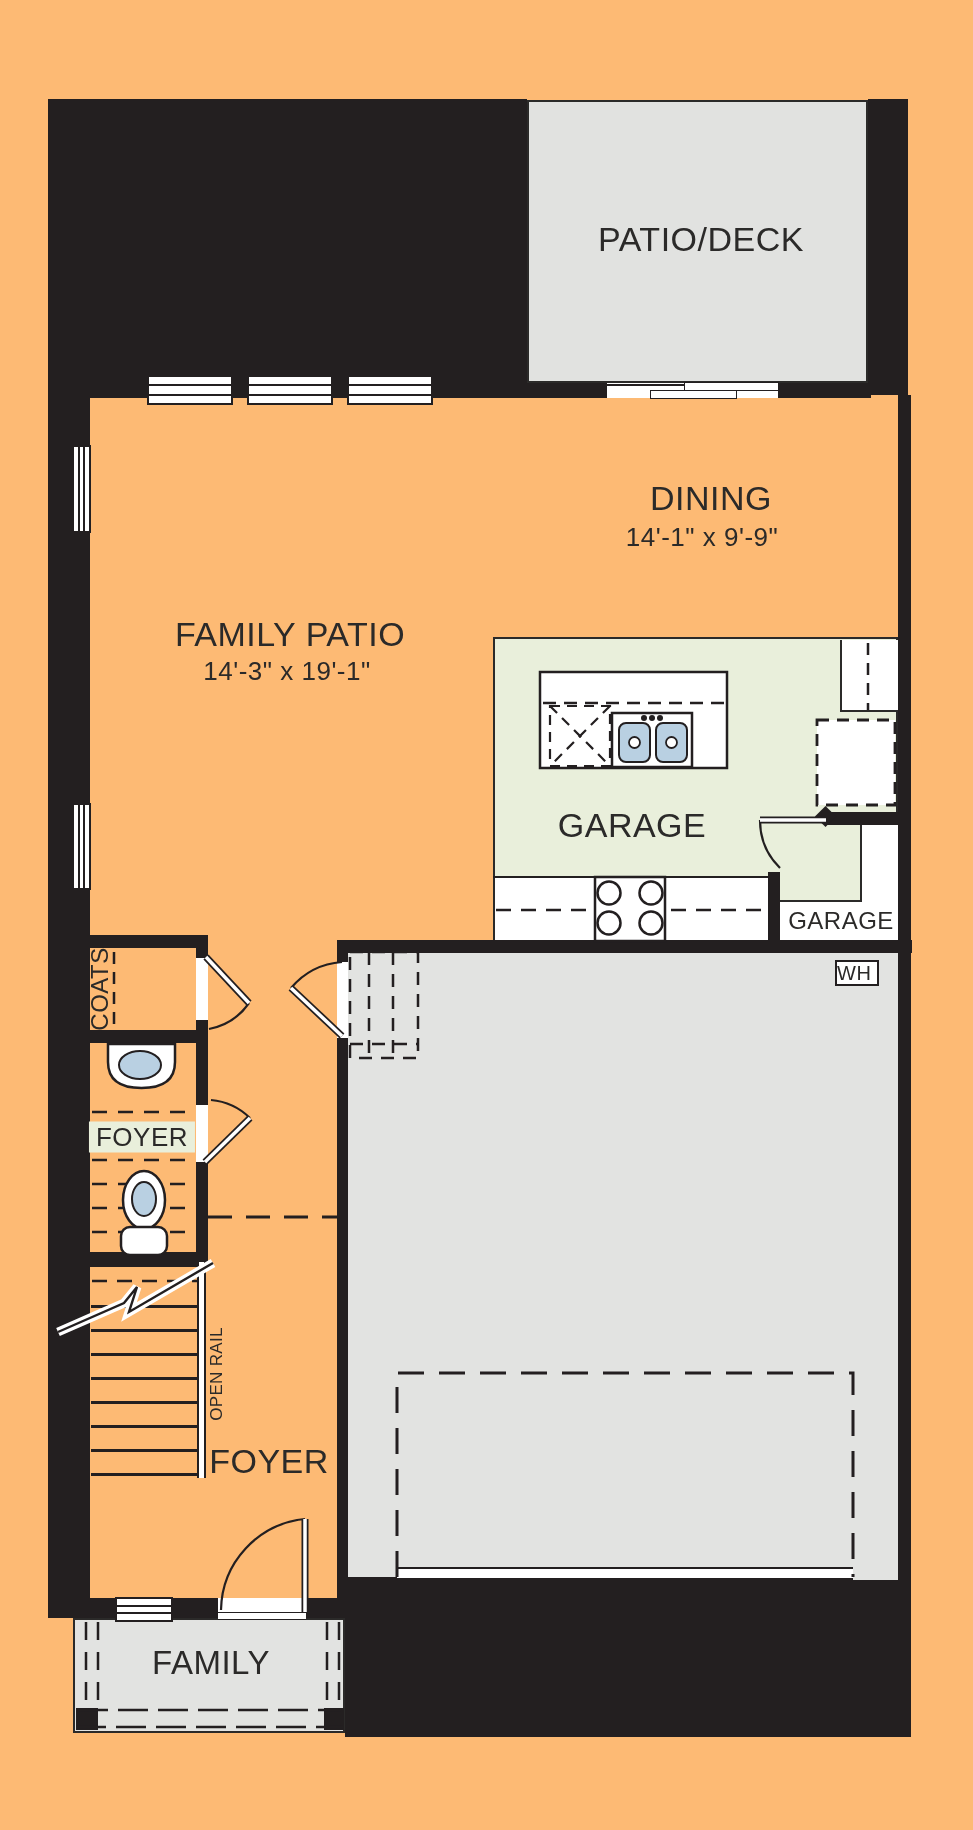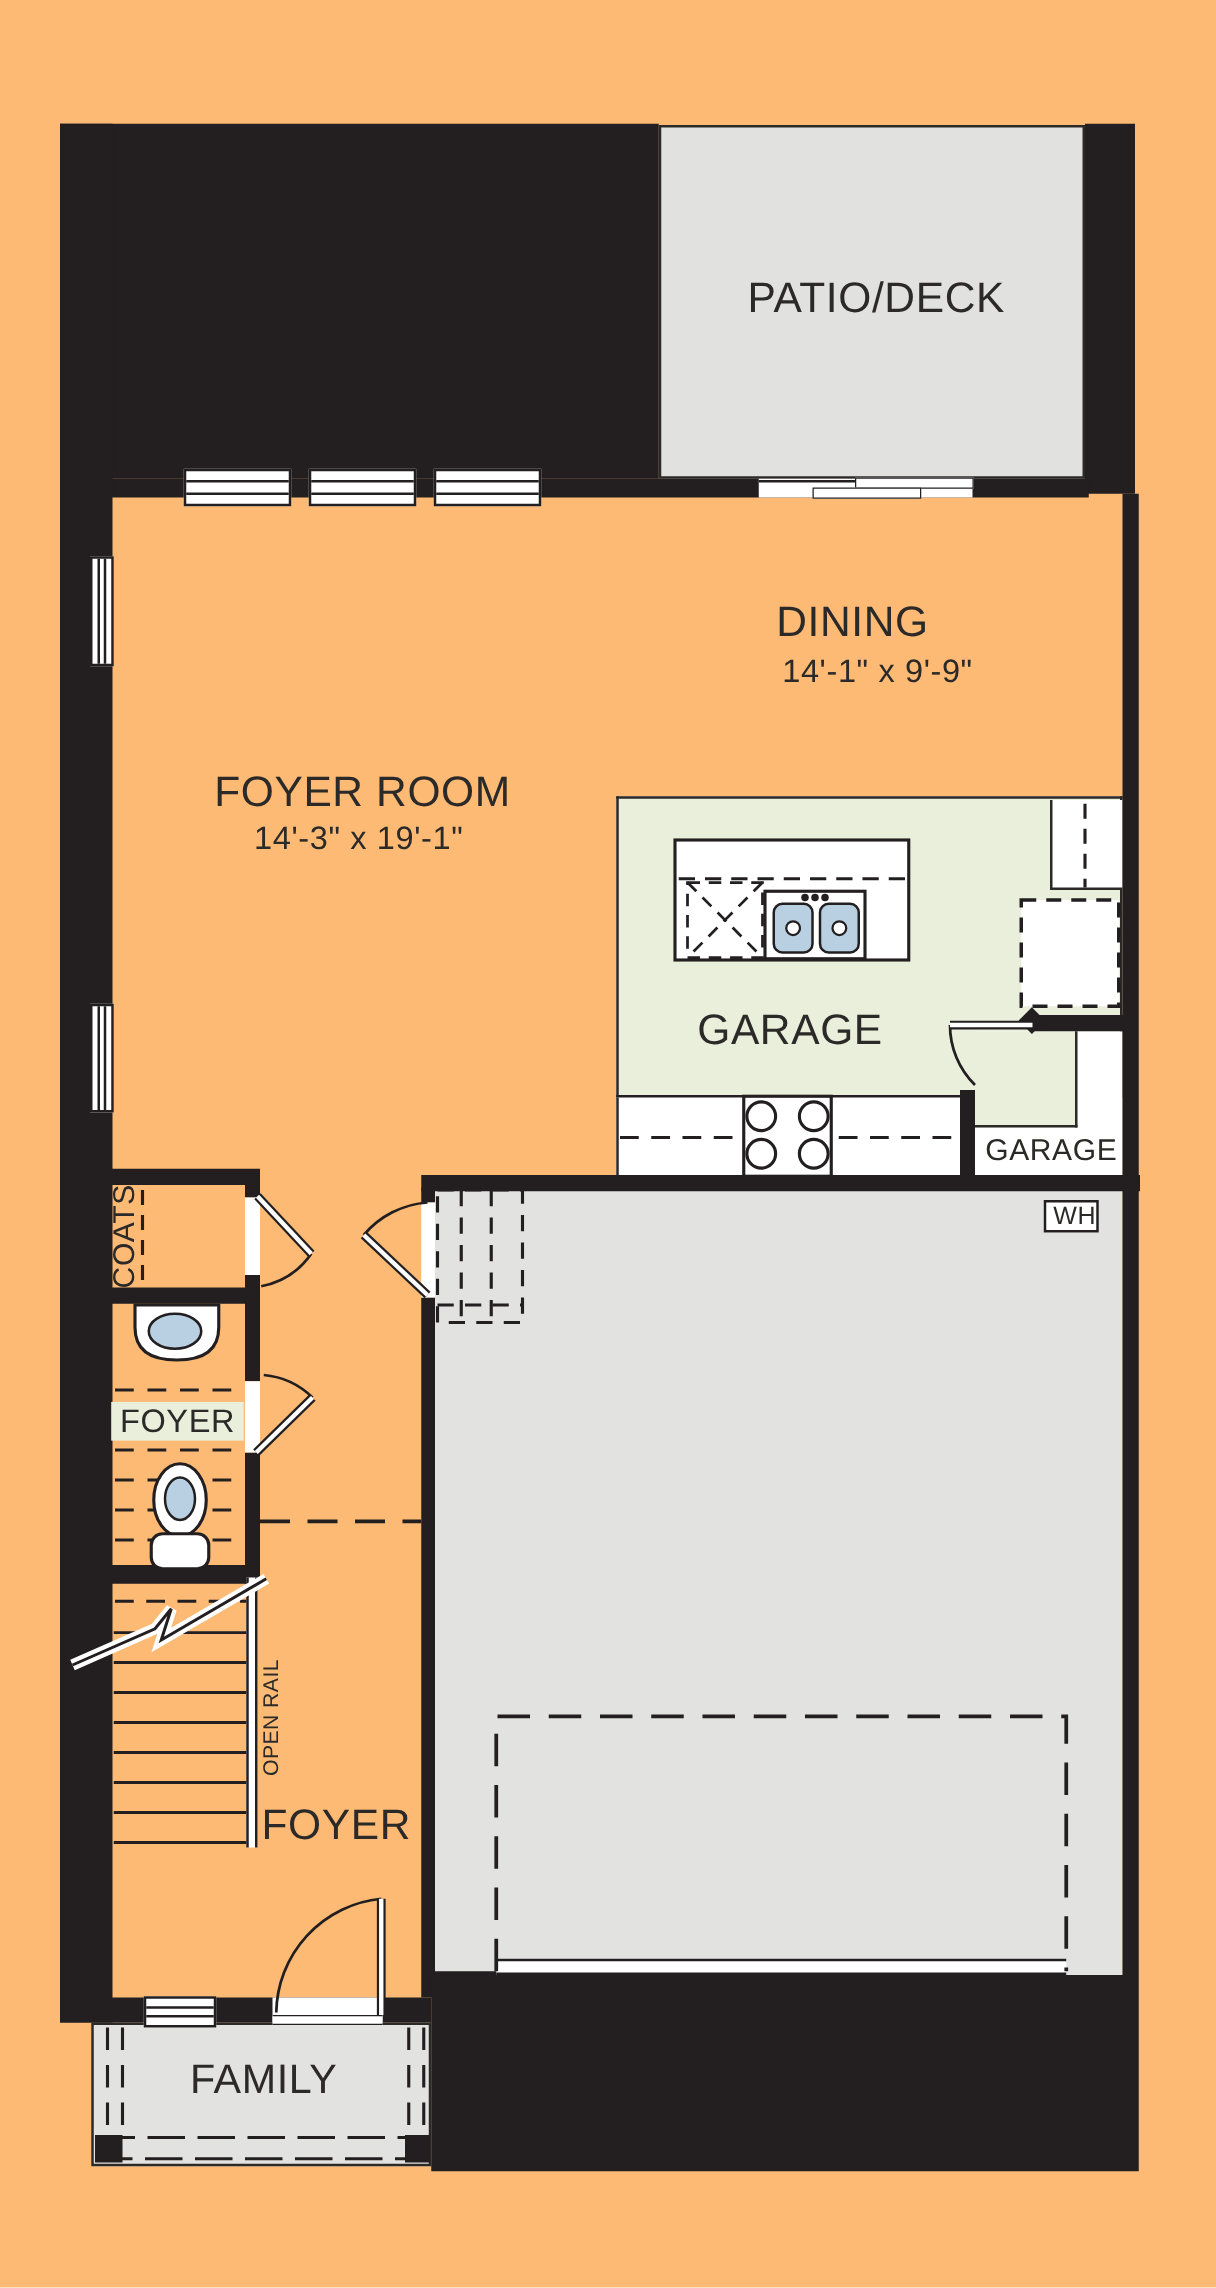--- a/index.html
+++ b/index.html
@@ -46,21 +46,21 @@
   #stair-treads{
     position:absolute;left:91px;top:1305px;width:107px;height:172px;
     background:repeating-linear-gradient(to bottom,var(--wall) 0 2.5px,transparent 2.5px 24px);
   }
   #stair-stringer{
     position:absolute;left:197px;top:1262px;width:9px;height:216px;background:#fff;
     border-left:2.5px solid var(--wall);border-right:2.5px solid var(--wall);box-sizing:border-box;
   }
   #wh-box{
     position:absolute;left:835px;top:960px;width:44px;height:26px;background:#fff;
-    border:2.5px solid var(--wall);box-sizing:border-box;display:flex;align-items:center;justify-content:flex-end;
+    border:2.5px solid var(--wall);box-sizing:border-box;display:flex;align-items:center;justify-content:flex-start;
     font-size:20px;letter-spacing:0.5px;
   }
   #pwdr-label{background:var(--green);padding:0 7px;font-size:26px;}
   svg{position:absolute;left:0;top:0;pointer-events:none;}
 </style>
 </head>
 <body>
 
 <div id="canvas">
 
@@ -218,23 +218,23 @@
         <line x1="206" y1="957" x2="249" y2="1003"></line>
         <line x1="205" y1="1162" x2="250" y2="1118"></line>
         <line x1="342" y1="1036" x2="291" y2="988"></line>
         <line x1="305" y1="1612" x2="305" y2="1519"></line>
         <line x1="826" y1="820" x2="760" y2="820"></line>
       </g>
     </g>
   </svg>
 
   <div class="room-label" style="left:701px;top:239px;">PATIO/DECK</div>
-  <div class="room-label" style="left:682px;top:498px;">DINING</div>
+  <div class="room-label" style="left:711px;top:498px;">DINING</div>
   <div class="dims-label" style="left:702px;top:537px;">14'-1" x 9'-9"</div>
-  <div class="room-label" style="left:290px;top:634px;">FOYER ROOM</div>
+  <div class="room-label" style="left:290px;top:634px;">FAMILY PATIO</div>
   <div class="dims-label" style="left:287px;top:671px;">14'-3" x 19'-1"</div>
   <div class="room-label" style="left:632px;top:825px;">GARAGE</div>
   <div class="small-label" style="left:841px;top:921px;">GARAGE</div>
   <div class="small-label" id="pwdr-label" style="left:142px;top:1137px;">FOYER</div>
   <div class="small-label rot" style="left:100px;top:989px;">COATS</div>
   <div class="small-label rot" style="left:217px;top:1374px;font-size:17px;letter-spacing:0.3px;">OPEN RAIL</div>
   <div class="room-label" style="left:269px;top:1461px;">FOYER</div>
   <div class="room-label" style="left:211px;top:1663px;font-size:33px;">FAMILY</div>
   <div id="wh-box">
     <span>WH</span>

